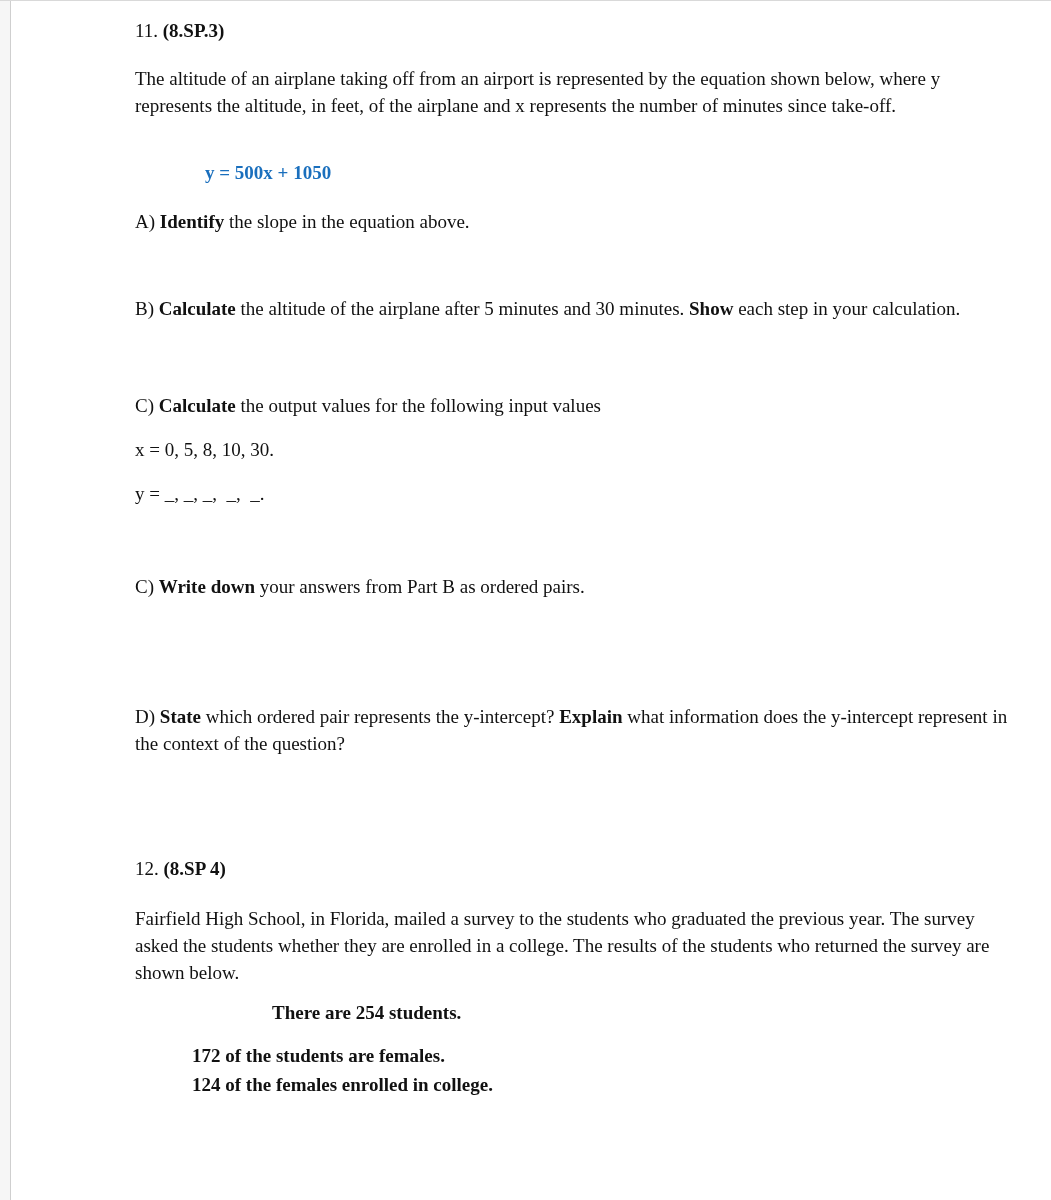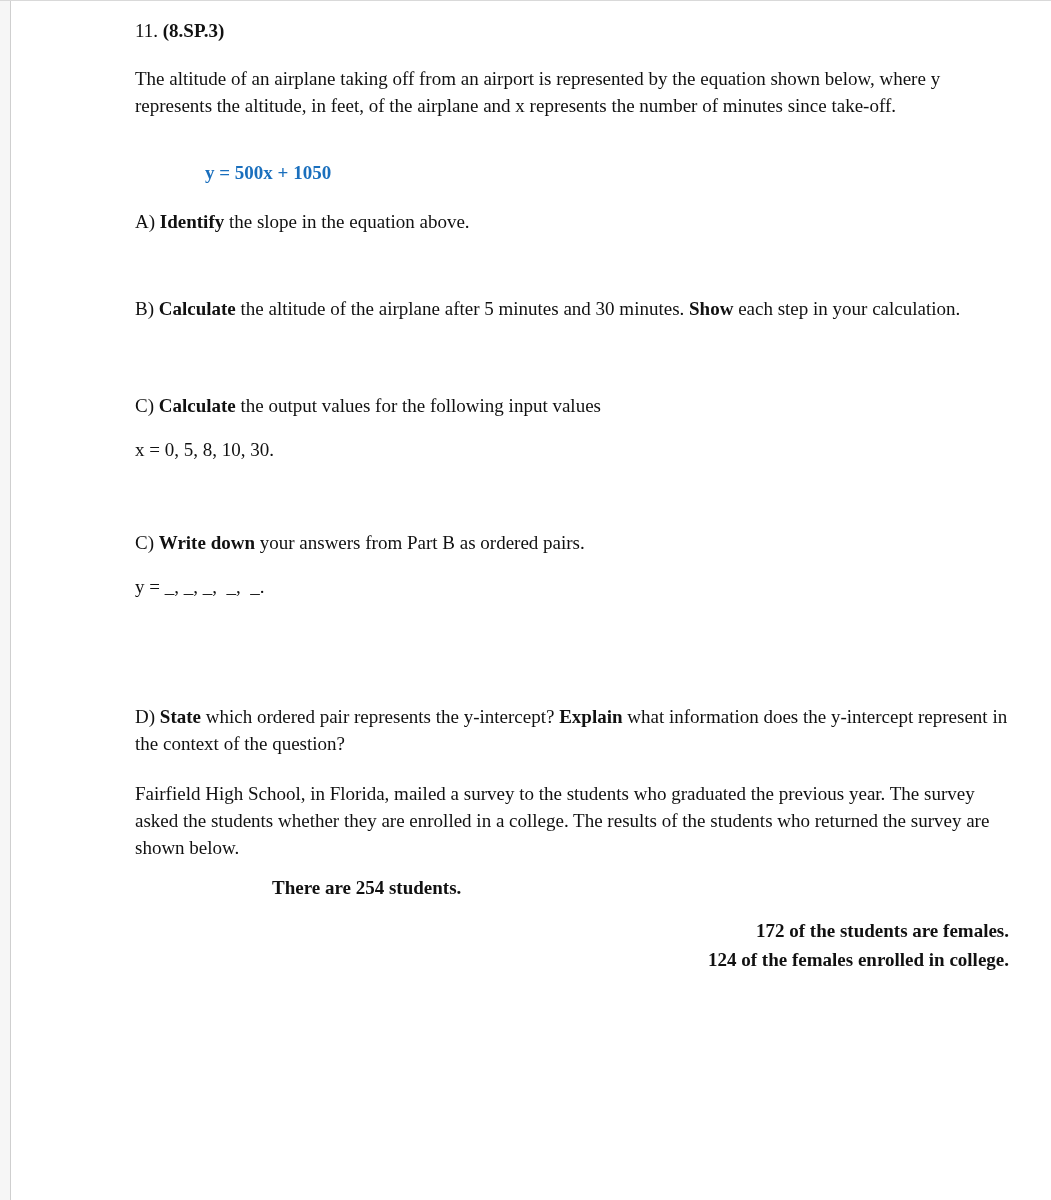--- a/index.html
+++ b/index.html
@@ -60,21 +60,20 @@
   .stats-total {
     margin-top: 13px;
     margin-left: 137px;
     font-weight: bold;
   }
   .stats-block {
     margin-top: 15px;
     margin-left: 57px;
     font-weight: bold;
     line-height: 29px;
-    text-align: right;
   }
   .stat-indent { padding-left: 24px; }
 </style>
 </head>
 <body>
 
 <div class="page">
   <div class="edge-shade"></div>
   <div class="edge-line"></div>
 
@@ -87,26 +86,27 @@
     <p class="para equation" id="equation" style="color: rgb(26, 111, 189);">y = 500x + 1050</p>
 
     <p class="para part-a"><span>A) </span><b>Identify</b><span> the slope in the equation above.</span></p>
 
     <p class="para part-b"><span>B) </span><b>Calculate</b><span> the altitude of the airplane after 5 minutes and 30 minutes. </span><b>Show</b><span> each step in your calculation.</span></p>
 
     <p class="para part-c1"><span>C) </span><b>Calculate</b><span> the output values for the following input values</span></p>
 
     <p class="para x-line">x = 0, 5, 8, 10, 30.</p>
 
+    <p class="para y-line">y = _, _, _,  _,  _.</p>
+
     <p class="para part-c2"><span>C) </span><b>Write down</b><span> your answers from Part B as ordered pairs.</span></p>
-
-    <p class="para y-line">y = _, _, _,  _,  _.</p>
 
     <p class="para part-d"><span>D) </span><b>State</b><span> which ordered pair represents the y-intercept? </span><b>Explain</b><span> what information does the y-intercept represent in the context of the question?</span></p>
 
+    <p class="para q12-header"><span>12. </span><b>(8.SP 4)</b></p>
 
     <p class="para q12-intro">Fairfield High School, in Florida, mailed a survey to the students who graduated the previous year. The survey asked the students whether they are enrolled in a college. The results of the students who returned the survey are shown below.</p>
 
     <p class="para stats-total">There are 254 students.</p>
 
     <div class="stats-block">
       <p class="para">172 of the students are females.</p>
       <p class="para">124 of the females enrolled in college.</p>
     </div>
 

